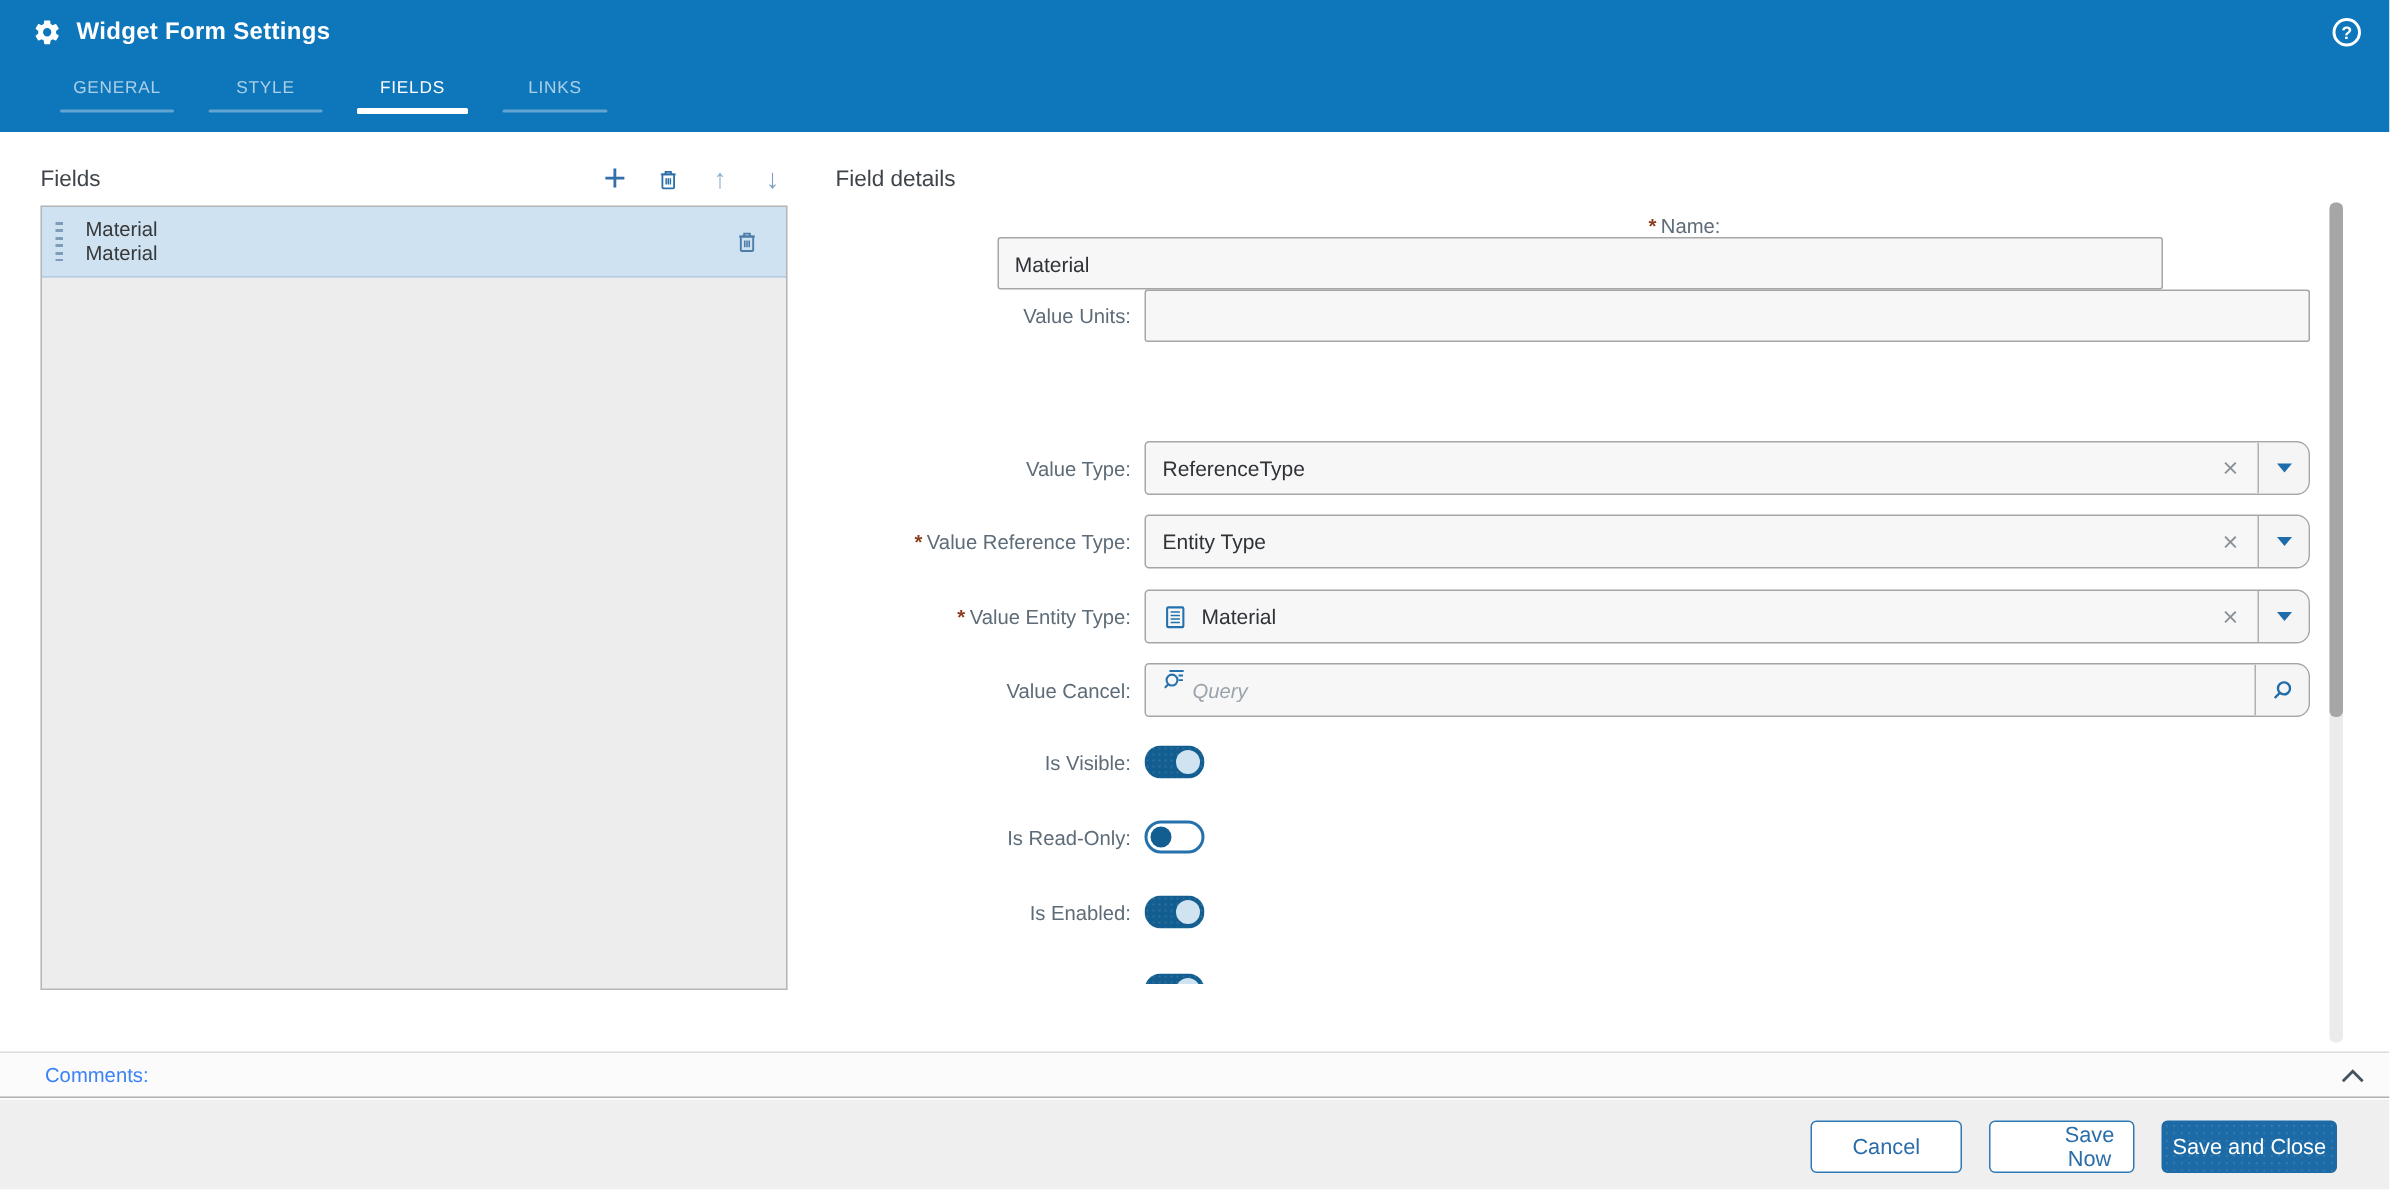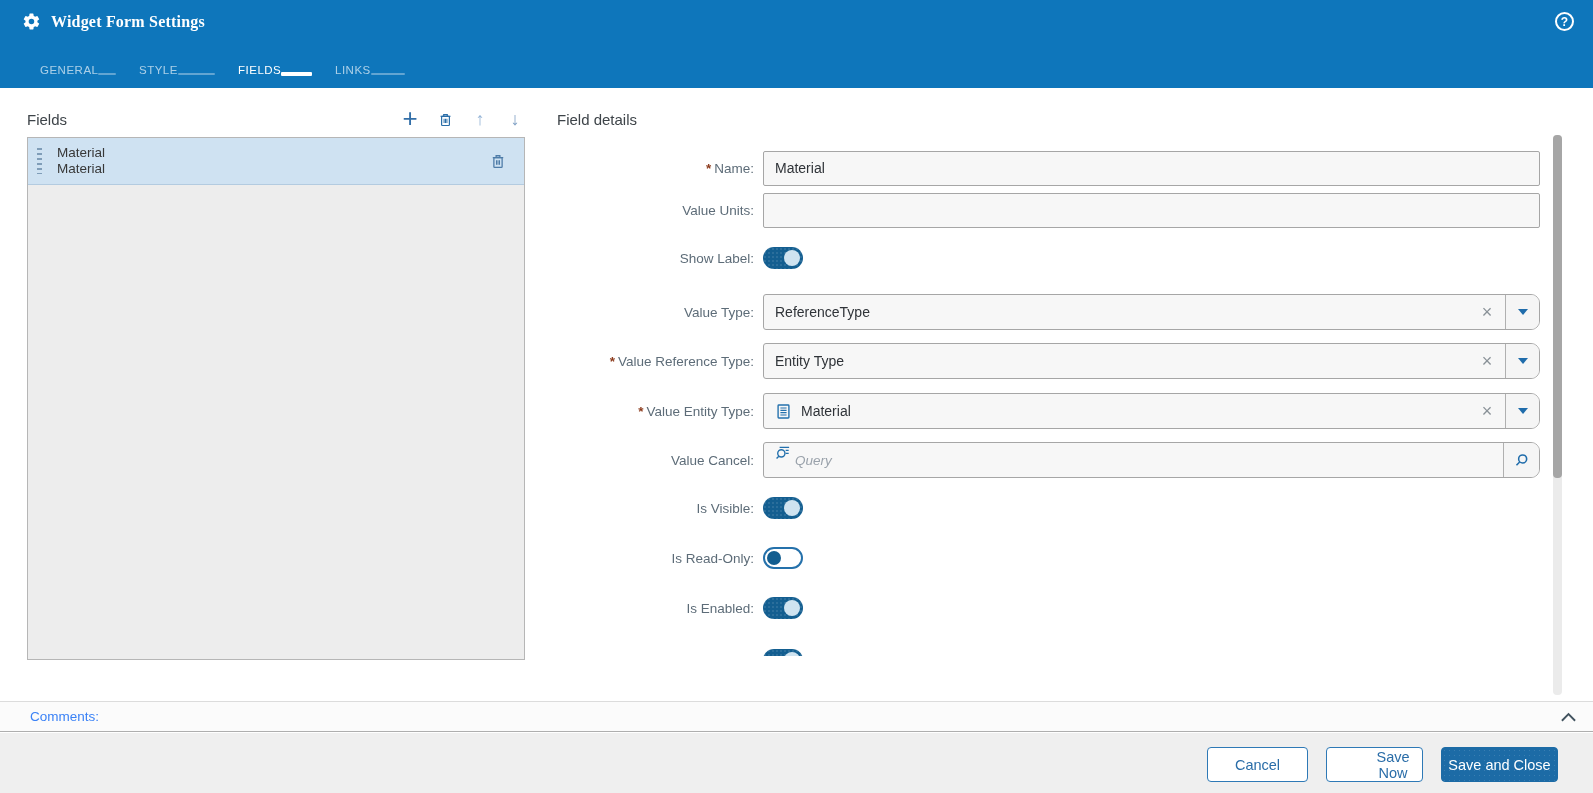--- a/index.html
+++ b/index.html
@@ -6,31 +6,31 @@
   body{
     width:1593px;height:793px;overflow:hidden;position:relative;
     background:#ffffff;
     font-family:"Liberation Sans","DejaVu Sans",sans-serif;
     -webkit-font-smoothing:antialiased;
   }
   .app{position:absolute;inset:0;}
 
   
   .header{position:absolute;left:0;top:0;width:100%;height:88px;background:#0e76bb;}
-  .hdr-row{position:absolute;left:22px;top:12px;display:flex;align-items:center;gap:10px;font-family:Liberation Serif, serif;}
+  .hdr-row{position:absolute;left:22px;top:12px;display:flex;align-items:center;gap:10px;}
   .gear{width:19px;height:19px;display:inline-flex;}
   .gear svg{width:19px;height:19px;}
   .hdr-title{color:#ffffff;font-size:16px;font-weight:600;letter-spacing:.2px;margin:0;}
   .help-btn{
     position:absolute;right:19px;top:12px;width:19px;height:19px;border:2px solid #ffffff;
     border-radius:50%;box-sizing:border-box;color:#fff;font-size:12px;font-weight:700;
     display:flex;align-items:center;justify-content:center;cursor:pointer;line-height:1;
   }
   .tabs{position:absolute;left:40px;bottom:12px;display:flex;gap:23px;}
-  .tab{display:flex;align-items:center;cursor:pointer;}
+  .tab{display:flex;flex-direction:column;align-items:center;cursor:pointer;}
   .tab .tab-label{font-size:11.5px;letter-spacing:.5px;color:rgba(255,255,255,.65);}
   .tab .ul{height:2px;width:100%;background:rgba(255,255,255,.35);margin-top:8px;border-radius:1px;}
   .tab.active .tab-label{color:#ffffff;}
   .tab.active .ul{height:4px;background:#ffffff;margin-top:7px;}
   .tab.w1{width:76px}.tab.w2{width:76px}.tab.w3{width:74px}.tab.w4{width:70px}
 
   
   .panel-head{position:absolute;left:27px;top:104px;width:498px;height:30px;display:flex;align-items:center;}
   .panel-title{font-size:15px;color:#3e4449;}
   .panel-tools{margin-left:auto;display:flex;align-items:center;gap:15px;}
@@ -83,21 +83,21 @@
   .qicon-wrap{margin:0 0 0 10px;width:19px;height:19px;flex:none;display:inline-flex;}
 
   .tg{width:40px;height:22px;border-radius:11px;position:relative;cursor:pointer;flex:none;
       background-image:radial-gradient(rgba(255,255,255,.10) .8px,transparent .8px);background-size:4px 4px;}
   .tg.on{background-color:#135e90;}
   .tg.on::after{content:'';position:absolute;right:3px;top:3px;width:16px;height:16px;border-radius:50%;background:#cfe3f0;}
   .tg.off{background-color:#ffffff;border:2px solid #2571ab;width:36px;height:18px;}
   .tg.off::after{content:'';position:absolute;left:2px;top:2px;width:14px;height:14px;border-radius:50%;background:#135e90;}
 
   
-  .r-name{top:38px;height:50px;}
+  .r-name{top:38px;height:50px;flex-direction:column;}
   .r-units{top:88px;height:35px;}
   .r-showlabel{top:140px;height:26px;}
   .r-valuetype{top:189px;height:36px;}
   .r-vrt{top:238px;height:36px;}
   .r-vet{top:288px;height:36px;}
   .r-query{top:337px;height:36px;}
   .r-visible{top:390px;height:26px;}
   .r-readonly{top:440px;height:26px;}
   .r-enabled{top:490px;height:26px;}
   .r-clipped{top:542px;height:26px;}
@@ -217,24 +217,20 @@
     <div class="frow r-name">
       <label class="flabel"><span class="req">*</span><span>Name:</span></label>
       <input class="text-input" value="Material" style="">
     </div>
 
     <div class="frow r-units">
       <label class="flabel"><span>Value Units:</span></label>
       <input class="text-input" style="">
     </div>
 
-    <div class="frow r-showlabel">
-      <label class="flabel"><span>Show Label:</span></label>
-      <span class="tg on"></span>
-    </div>
 
     <div class="frow r-valuetype">
       <label class="flabel"><span>Value Type:</span></label>
       <div class="combo">
         <span class="combo-text">ReferenceType</span>
         <span class="clear-x">×</span>
         <span class="caret-btn">
             <i class="caret"></i>
           </span>
       </div>

